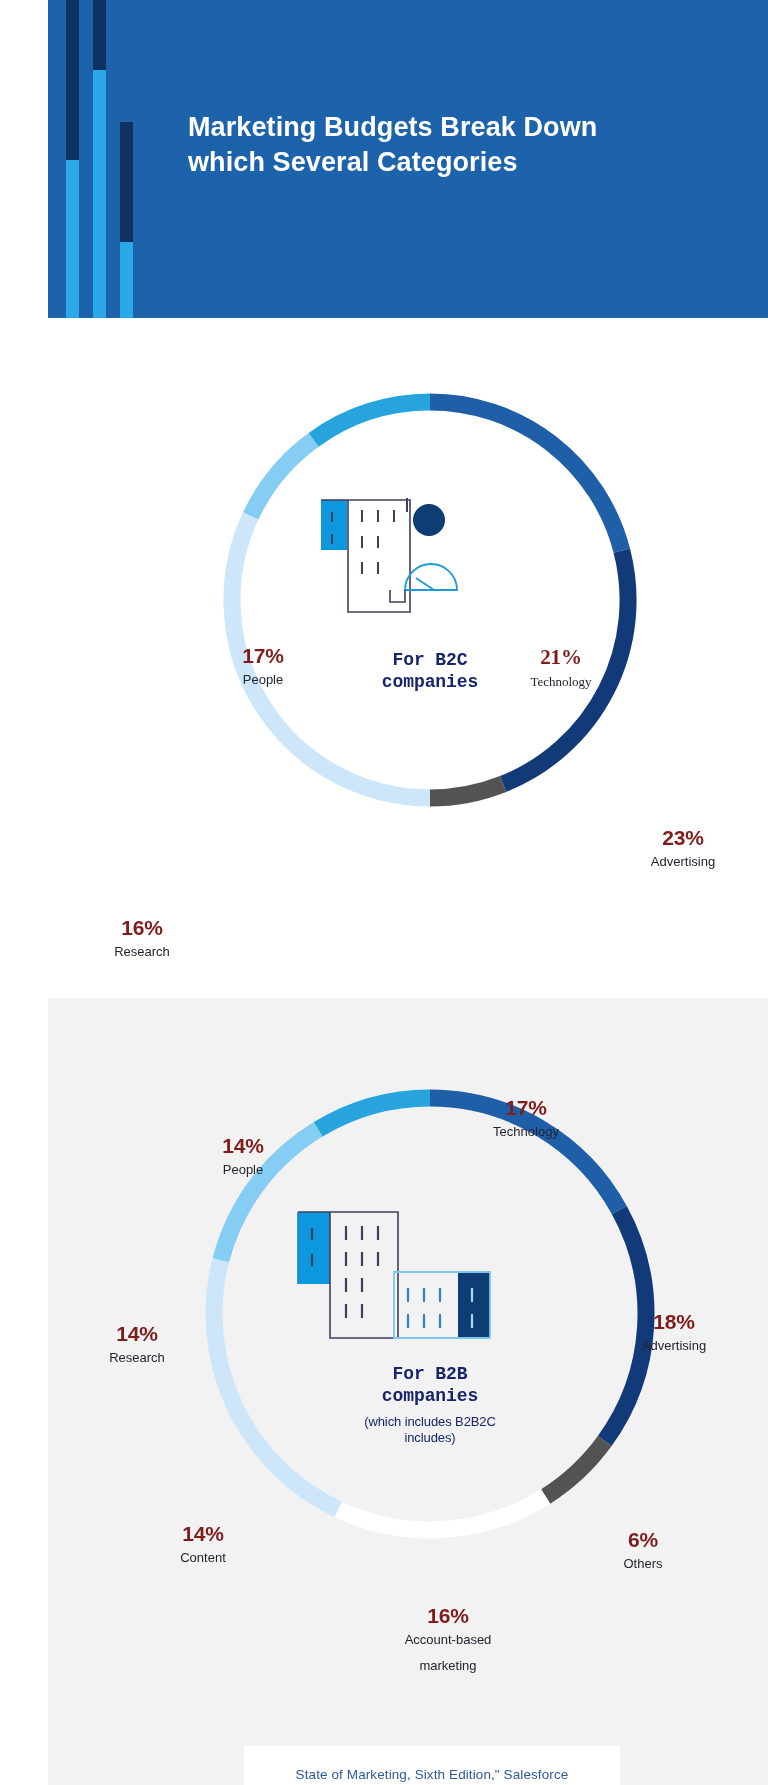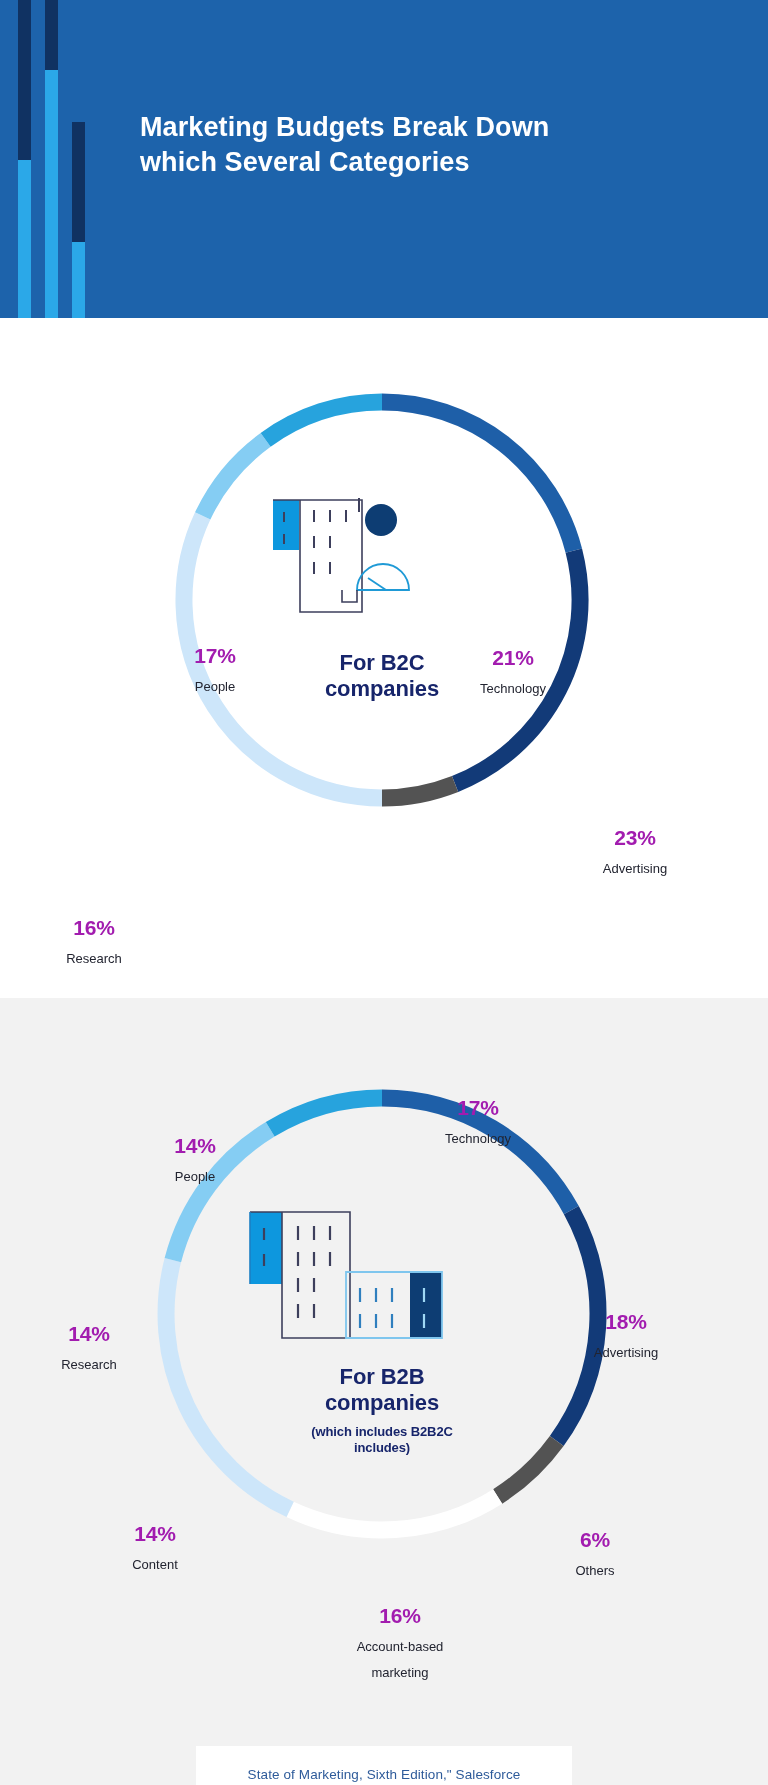--- a/index.html
+++ b/index.html
@@ -7,20 +7,21 @@
     width: 768px;
     background: #ffffff;
     font-family: "Liberation Sans", sans-serif;
   }
   .page {
     position: relative;
     width: 768px;
     height: 1785px;
     overflow: hidden;
     background: #ffffff;
+    padding-left: 48px;
   }
 
   
   .header {
     position: relative;
     width: 768px;
     height: 318px;
     background: #1d63ab;
     overflow: hidden;
   }
@@ -72,48 +73,49 @@
 
   
   .lbl {
     position: absolute;
     text-align: center;
     line-height: 1.12;
     white-space: nowrap;
   }
   .lbl .pct {
     display: block;
-    color: #a21caf;
+    color: #7f1d1d;
     font-weight: bold;
     font-size: 21px;
     letter-spacing: -0.2px;
   }
   .lbl .nm {
     display: block;
     color: #222430;
     font-size: 13px;
-    margin-top: 12px;
+    margin-top: 5px;
   }
 
   
   .center-text {
     position: absolute;
     width: 260px;
     text-align: center;
     color: #17256b;
   }
   .center-text .big {
-    font-size: 22px;
+    font-size: 18px;
     font-weight: bold;
     line-height: 1.2;
     letter-spacing: -0.1px;
+    font-family: Liberation Mono, monospace;
   }
   .center-text .sub {
     font-size: 13px;
-    font-weight: bold;
+    font-weight: normal;
     line-height: 1.25;
     margin-top: 7px;
     letter-spacing: -0.1px;
   }
 
   
   .footer-zone {
     position: relative;
     width: 768px;
     height: 77px;
@@ -206,21 +208,21 @@
       </svg>
 
       <div class="center-text" style="left:100px; top:280px;">
         <div class="big">
           <span>For B2C</span><br>
           <span>companies</span>
         </div>
       </div>
     </div>
 
-    <div class="lbl" style="left:458px; top:328px; width:110px;">
+    <div class="lbl" style="left:458px; top:328px; width:110px;font-family:Liberation Serif, serif;">
       <span class="pct">21%</span>
       <span class="nm">Technology</span>
     </div>
 
     <div class="lbl" style="left:580px; top:508px; width:110px;">
       <span class="pct">23%</span>
       <span class="nm">Advertising</span>
     </div>
 
     <div class="lbl" style="left:525px; top:718px; width:90px;">

